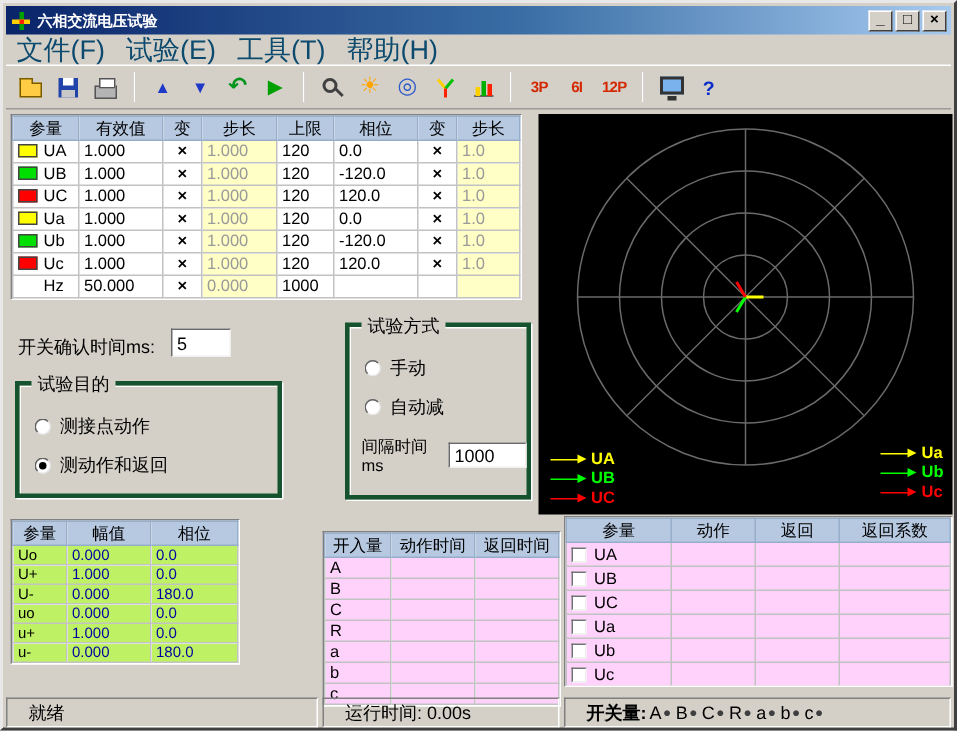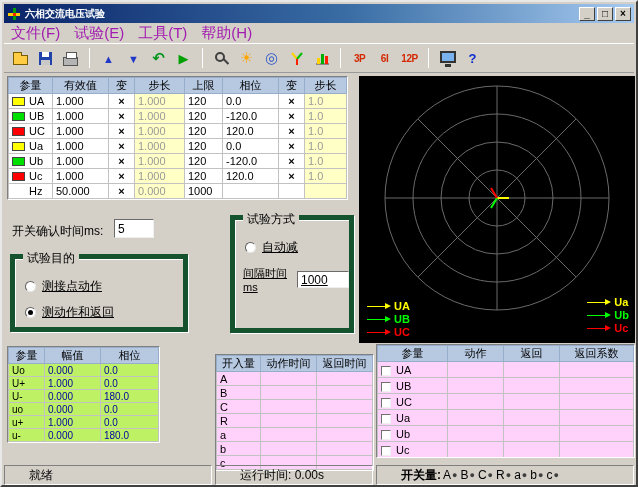--- a/index.html
+++ b/index.html
@@ -13,21 +13,21 @@
               background:linear-gradient(to right,#0a246a,#3a6ea5 55%,#a6caf0);
               display:flex; align-items:center; gap:4px; padding:0 3px; }
   .title-text { color:#fff; font-size:10px; font-weight:bold; white-space:nowrap;font-family:Liberation Serif, serif; }
   .cap-group { margin-left:auto; display:flex; gap:2px; }
   .cap-btn { width:16px; height:14px; background:#d4d0c8; border:1px solid;
              border-color:#fff #404040 #404040 #fff; font-size:10px; line-height:11px;
              text-align:center; color:#000; font-weight:bold; }
 
   
   .menubar { position:absolute; left:2px; top:22px; right:2px; height:18px; display:flex; align-items:center; }
-  .menu-item { font-size:15px; padding:2px 7px; color:#a21caf; }
+  .menu-item { font-size:18px; padding:2px 7px; color:#0c4a6e; }
 
   
   .toolbar { position:absolute; left:2px; top:41px; right:2px; height:30px;
              border-top:1px solid #fff; border-bottom:1px solid #9a9a9a;
              display:flex; align-items:center; padding-left:4px; }
   .tbtn { width:25px; height:23px; display:flex; align-items:center; justify-content:center; flex:none; }
   .tsep { width:1px; height:20px; background:#808080; border-right:1px solid #fff; margin:0 6px; flex:none; }
   .g::before { line-height:1; }
   .g-up::before   { content:"▲"; color:#2038c8; font-size:11px; }
   .g-down::before { content:"▼"; color:#2038c8; font-size:11px; }
@@ -76,34 +76,34 @@
   .legend-row { display:flex; align-items:center; gap:3px; font-size:11px; font-weight:bold; height:11px; }
   .arrow { display:inline-block; position:relative; width:24px; height:8px; }
   .arrow::before { content:""; position:absolute; left:0; top:4px; width:19px; height:1px; background:currentColor; }
   .arrow::after  { content:""; position:absolute; right:0; top:1px; border-left:6px solid currentColor;
                    border-top:3px solid transparent; border-bottom:3px solid transparent; }
 
   
   .lbl { position:absolute; font-size:12px; color:#000; white-space:nowrap; }
   .field { border:1px solid; border-color:#6a6a6a #efefef #efefef #6a6a6a; background:#fff;
            font:12px "Liberation Sans","DejaVu Sans",sans-serif; padding:0 3px; height:19px; }
-  .groupbox { position:absolute; border:5px solid #14532d; box-shadow:1px 1px 0 #fff, inset 1px 1px 0 #fff;text-decoration:underline; }
+  .groupbox { position:absolute; border:3px solid #14532d; box-shadow:1px 1px 0 #fff, inset 1px 1px 0 #fff; }
   .gb-title { position:absolute; top:-8px; left:8px; background:#d4d0c8; padding:0 4px; font-size:12px; line-height:14px; }
   .gb-body { padding-top:10px; }
   .radio-row { display:flex; align-items:center; gap:6px; margin:9px 0 0 10px; font-size:12px; }
   .radio { width:11px; height:11px; border-radius:50%; background:#fff; border:1px solid;
            border-color:#606060 #e8e8e8 #e8e8e8 #606060; position:relative; flex:none; }
   .radio.checked::after { content:""; position:absolute; left:2px; top:2px; width:5px; height:5px;
                           border-radius:50%; background:#000; }
   .interval-row { display:flex; align-items:center; gap:4px; margin:10px 0 0 8px; font-size:11px; }
 
   
   .statusbar { position:absolute; left:2px; right:2px; top:463px; height:20px; display:flex; gap:3px; }
   .sp { border:1px solid; border-color:#808080 #fff #fff #808080; font-size:12px;
-        display:flex; align-items:center; padding:0 24px; height:20px; white-space:nowrap; overflow:hidden; }
+        display:flex; align-items:center; padding:0 14px; height:20px; white-space:nowrap; overflow:hidden; }
   .sp1 { width:208px; } .sp2 { width:158px; } .sp3 { flex:1; }
   .sw { display:inline-flex; align-items:center; margin-right:3px; font-size:12px; }
   .sw-dot { color:#3f3f3f; font-size:9px; margin-left:1px; }
 </style>
 </head>
 <body>
 
 <div class="window">
 
   <div class="titlebar">
@@ -361,20 +361,24 @@
         <span class="radio checked"></span>
         <span>测动作和返回</span>
       </label>
       </div>
   </div>
 
   <div class="groupbox" style="left:228px;top:213px;width:124px;height:118px;">
     <span class="gb-title">试验方式</span>
     <div class="gb-body">
 
+    <label class="radio-row">
+        <span class="radio"></span>
+        <span>手动</span>
+      </label>
         <label class="radio-row">
         <span class="radio"></span>
         <span>自动减</span>
       </label>
       </div>
     <div class="interval-row">
       <span>间隔时间ms</span>
       <input class="field" style="width: 52px; height: 17px;" value="1000">
     </div>
   </div>

